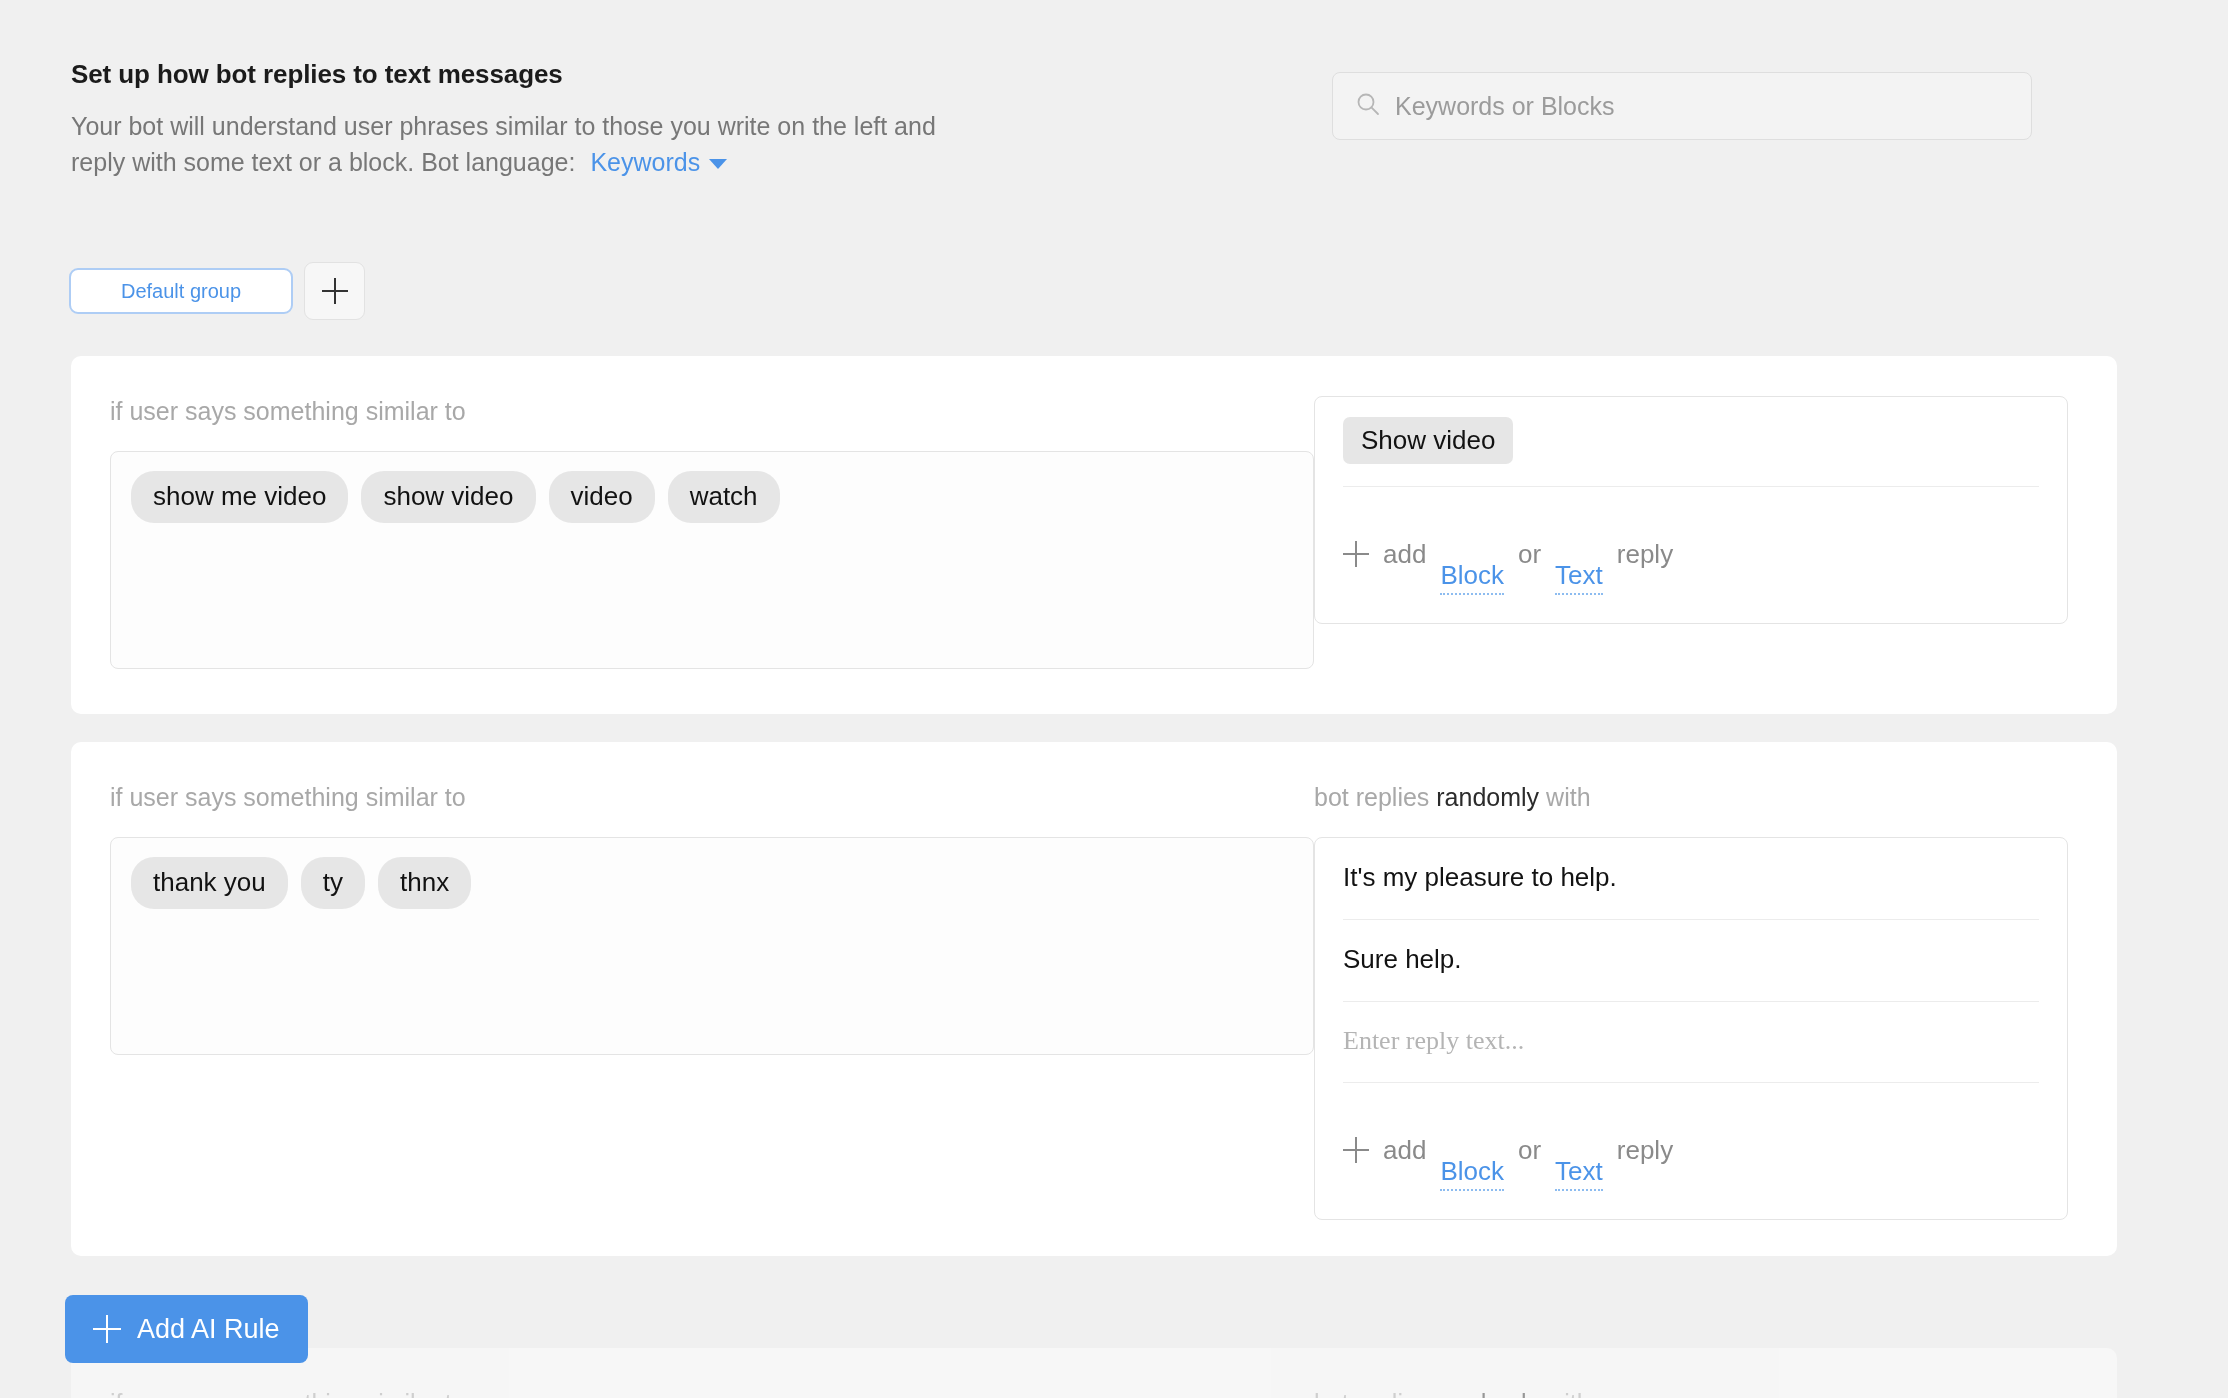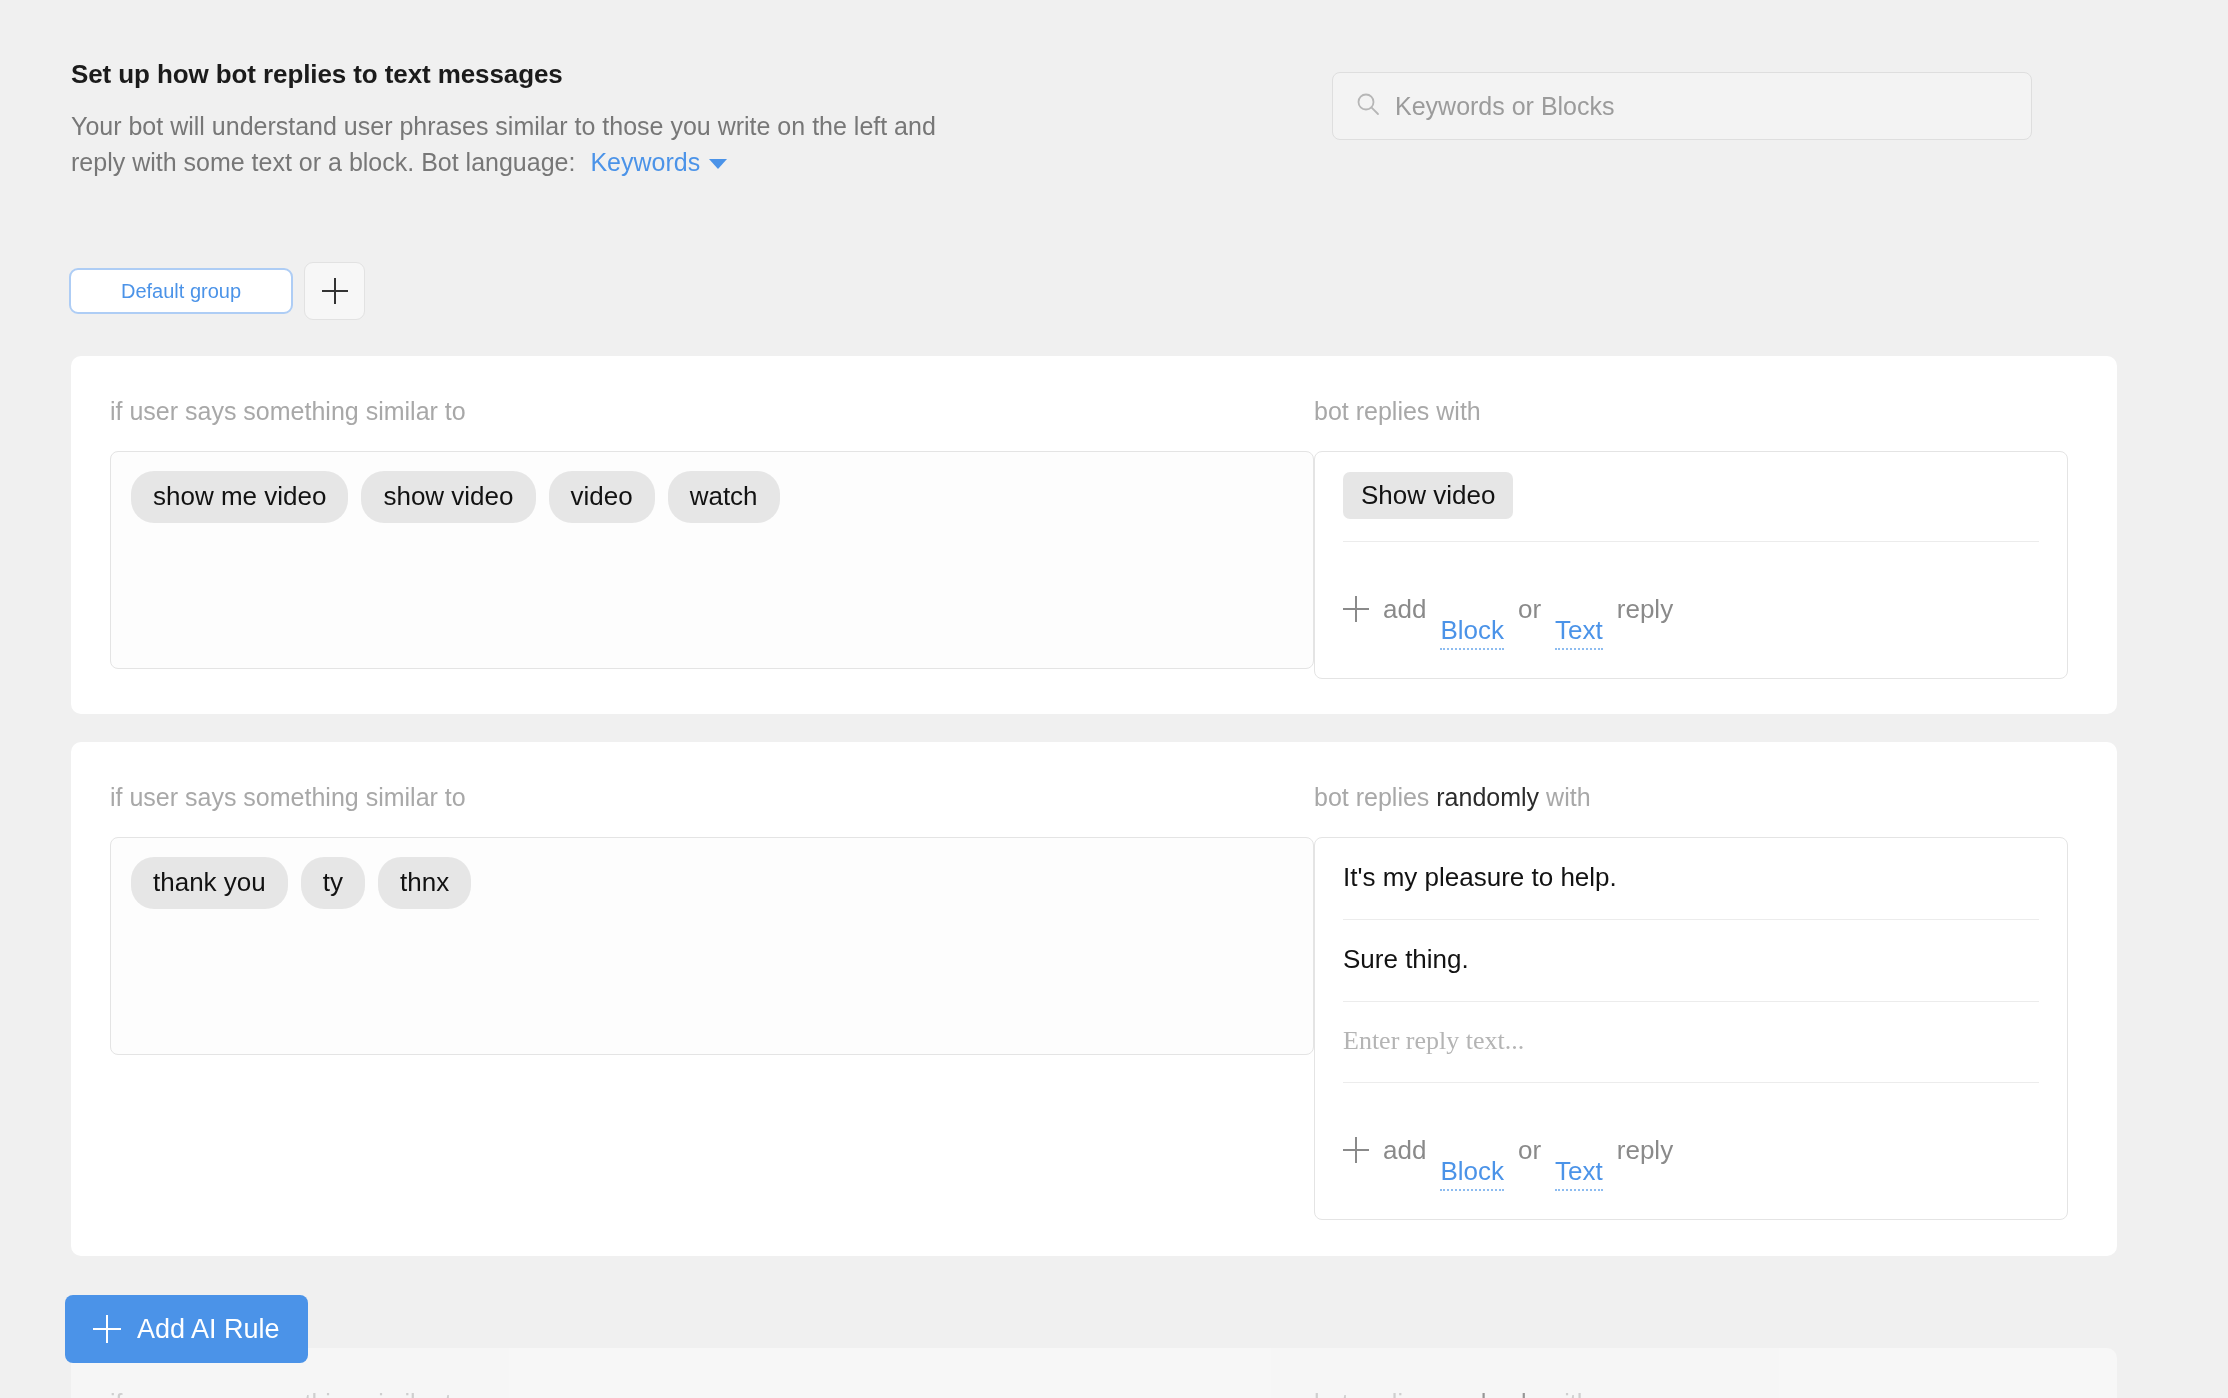--- a/index.html
+++ b/index.html
@@ -355,21 +355,20 @@
     <div class="col-left">
       <div class="col-label">if user says something similar to</div>
       <div class="phrase-box phrase-box-1">
         <span class="chip">show me video</span>
         <span class="chip">show video</span>
         <span class="chip">video</span>
         <span class="chip">watch</span>
       </div>
     </div>
     <div class="col-right">
-      <div class="col-label">bot replies with</div>
       <div class="reply-box">
         <div class="reply-inner">
           <div class="reply-row block-row">
             <span class="reply-chip">Show video</span>
           </div>
           <div class="add-row">
             <span class="plus-glyph"></span>
             <span>add</span>
             <span class="link-dotted">Block</span>
             <span>or</span>
@@ -390,21 +389,21 @@
         <span class="chip">thnx</span>
       </div>
     </div>
     <div class="col-right">
       <div class="col-label">
         <span>bot replies </span><span class="bold-word">randomly</span><span> with</span>
       </div>
       <div class="reply-box">
         <div class="reply-inner">
           <div class="reply-row">It's my pleasure to help.</div>
-          <div class="reply-row">Sure thing.</div>
+          <div class="reply-row">Sure help.</div>
           <div class="reply-row placeholder">Enter reply text...</div>
           <div class="add-row">
             <span class="plus-glyph"></span>
             <span>add</span>
             <span class="link-dotted">Block</span>
             <span>or</span>
             <span class="link-dotted">Text</span>
             <span>reply</span>
           </div>
         </div>

